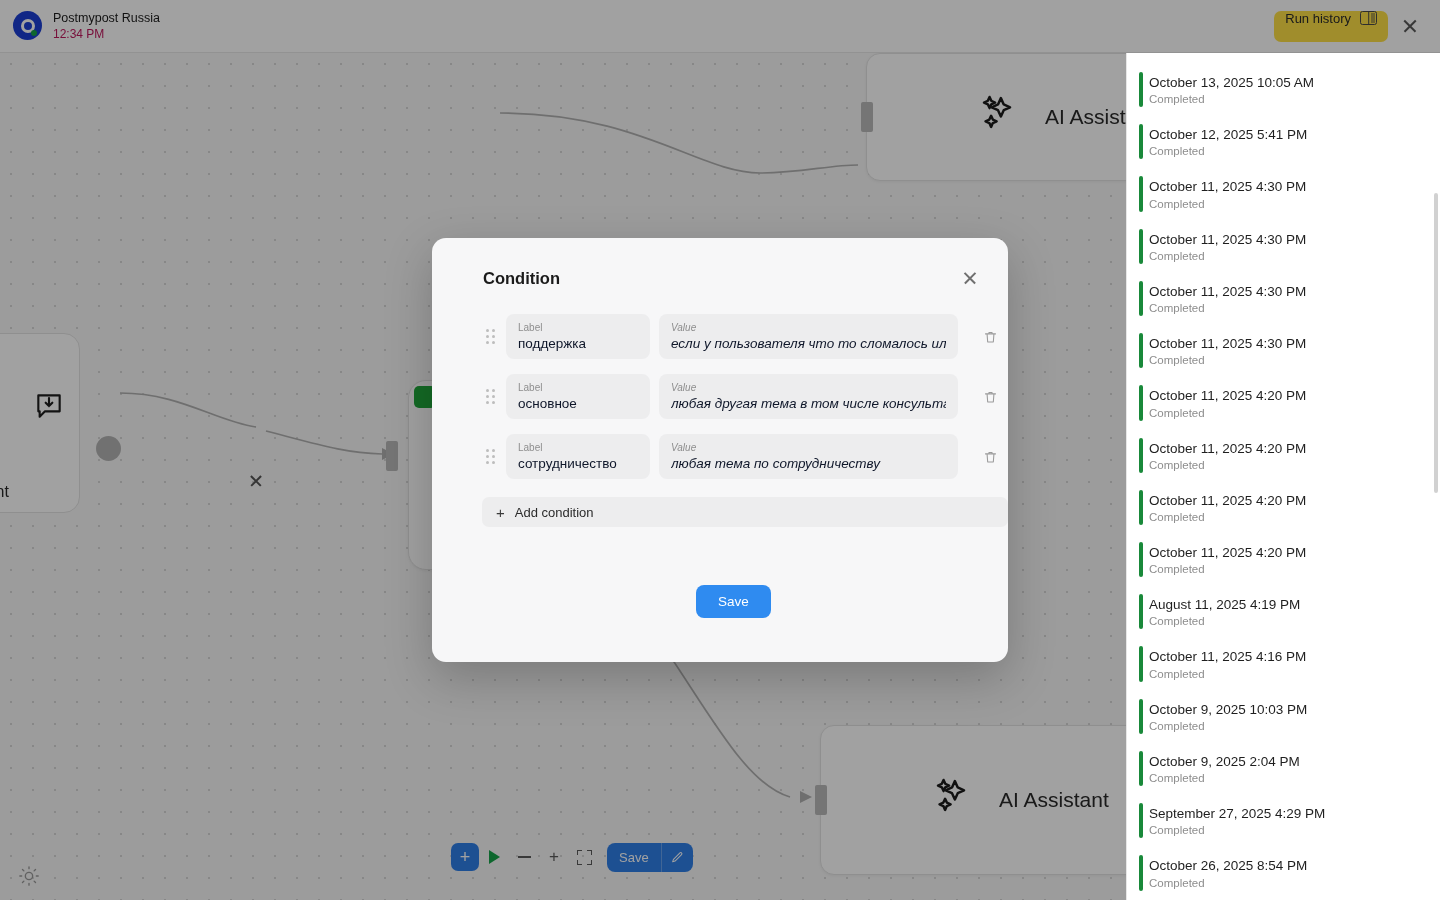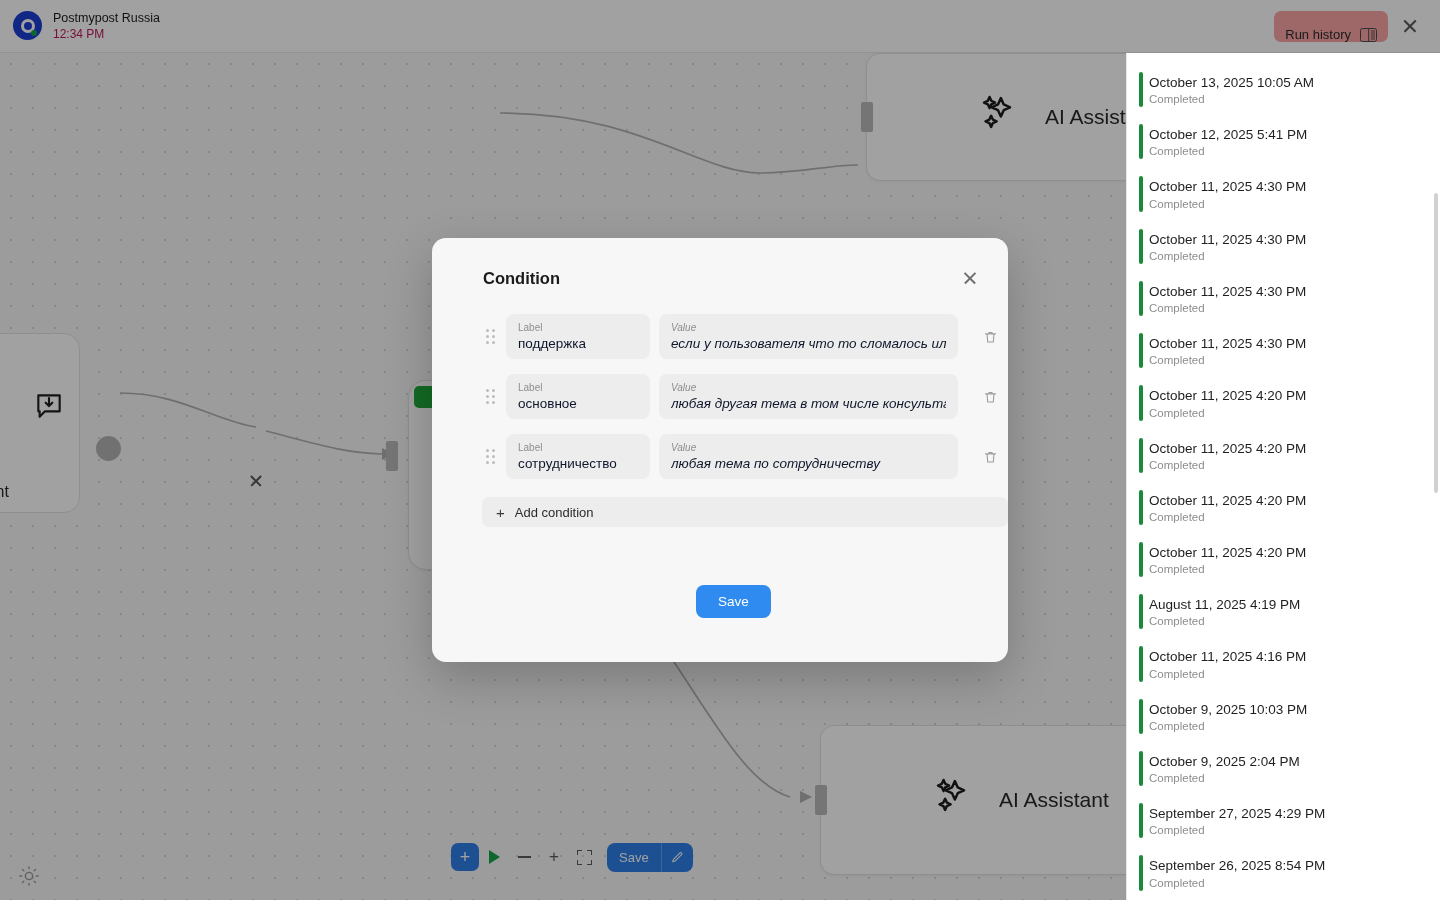--- a/index.html
+++ b/index.html
@@ -39,23 +39,23 @@
   }
   .brand-text { line-height: 1.2; }
   .brand-title { font-size: 12.5px; color: #1c1c1c; }
   .brand-time { font-size: 12px; color: #be185d; margin-top: 1px; }
 
   .topbar-right {
     margin-left: auto; display: flex; align-items: center;
     gap: 6px; padding-right: 14px;
   }
   .run-history-btn {
-    display: flex; align-items: flex-end; gap: 9px;
+    display: flex; align-items: flex-start; gap: 9px;
     height: 31px; padding: 0 11px;
-    background: #fca5a5; border: none; border-radius: 7px;
+    background: #fde047; border: none; border-radius: 7px;
     font-size: 13px; color: #2b2b2b; cursor: pointer;
     font-family: inherit;
   }
   .panel-icon {
     width: 17px; height: 14px; border: 1.6px solid #4a4a4a;
     border-radius: 2.5px; position: relative; flex: none;
   }
   .panel-icon::after {
     content: ""; position: absolute; left: 50%; top: 0; bottom: 0;
     width: 1.6px; background: #4a4a4a; transform: translateX(-50%);
@@ -496,21 +496,21 @@
           <div class="rh-date">October 9, 2025 2:04 PM</div>
           <div class="rh-status">Completed</div>
         </div>
         <div class="rh-item">
           <span class="bar" style="background: rgb(25, 137, 58);"></span>
           <div class="rh-date">September 27, 2025 4:29 PM</div>
           <div class="rh-status">Completed</div>
         </div>
         <div class="rh-item">
           <span class="bar" style="background: rgb(25, 137, 58);"></span>
-          <div class="rh-date">September 26, 2025 8:54 PM</div>
+          <div class="rh-date">October 26, 2025 8:54 PM</div>
           <div class="rh-status">Completed</div>
         </div>
       </div>
     <div class="rh-scrollbar"></div>
   </div>
 
   <div class="modal">
     <div class="modal-header">
       <span class="modal-title">Condition</span>
       <button class="modal-close"></button>

